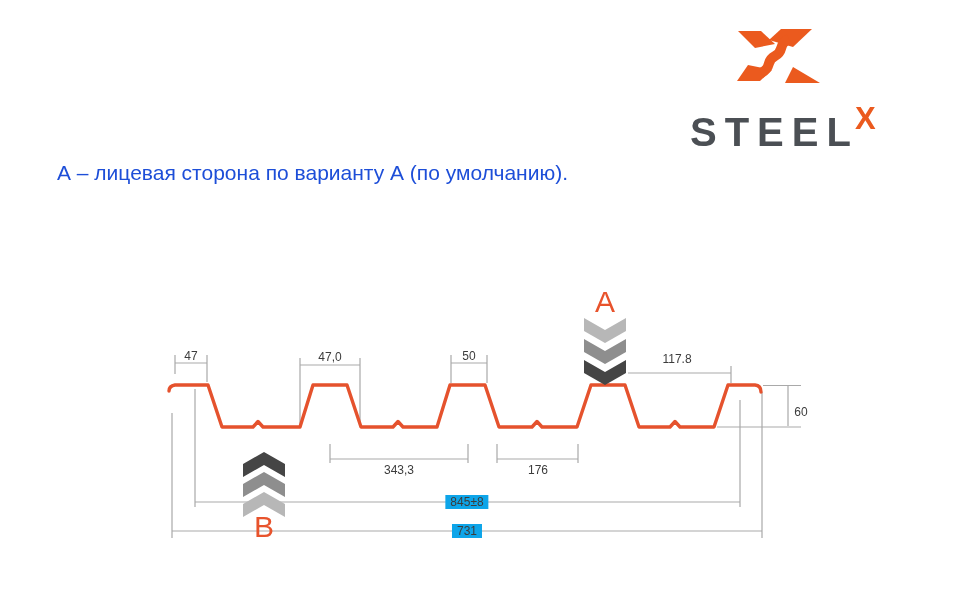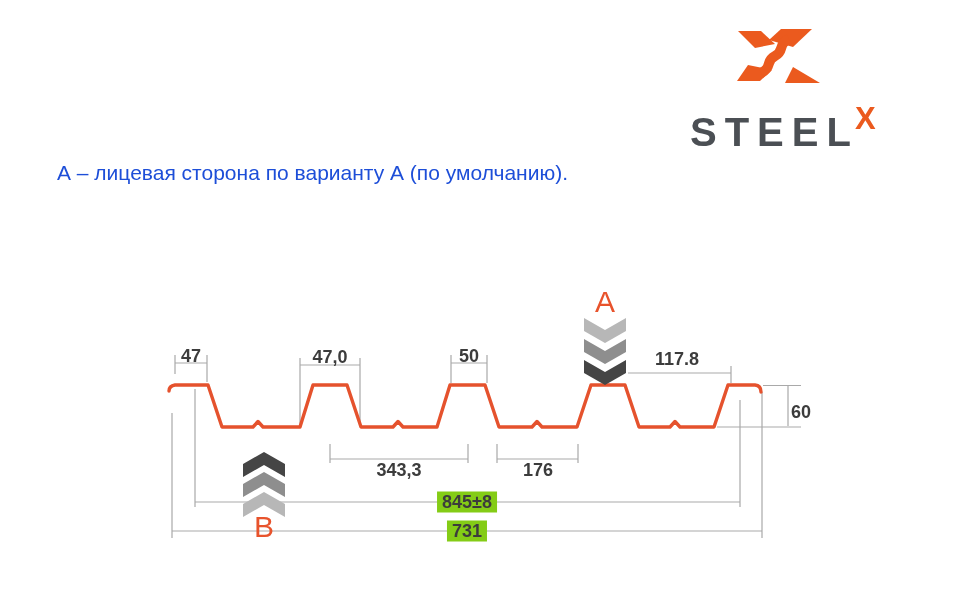--- a/index.html
+++ b/index.html
@@ -10,23 +10,23 @@
   .brand{position:absolute;left:690px;top:110px;font-size:40px;font-weight:800;
          letter-spacing:8px;color:#4B4F54;white-space:nowrap;}
   .brand-sup{position:absolute;left:855px;top:101px;font-size:31px;font-weight:800;
          color:#EB5A1E;}
   
   .note{position:absolute;left:57px;font-size:21px;color:#1d4ed8;white-space:nowrap;}
   .note-a{top:161px;}
   .note-b{top:215px;}
   
   .diagram-svg{position:absolute;left:150px;top:270px;width:680px;height:290px;}
-  .dim-label{position:absolute;transform:translate(-50%,-50%);font-size:18px;
-             font-weight:700;color:#3C3C3C;white-space:nowrap;}
-  .on-line{background:#84cc16;padding:0 5px;}
+  .dim-label{position:absolute;transform:translate(-50%,-50%);font-size:12px;
+             font-weight:400;color:#3C3C3C;white-space:nowrap;}
+  .on-line{background:#0ea5e9;padding:0 5px;}
   .side-label{position:absolute;transform:translate(-50%,-50%);font-size:30px;
               color:#E8532C;white-space:nowrap;}
 </style>
 </head>
 <body>
 
 <div class="page">
 
   <svg class="logo-icon" viewBox="0 0 92 58" aria-hidden="true">
     <g fill="#EB5A1E">

